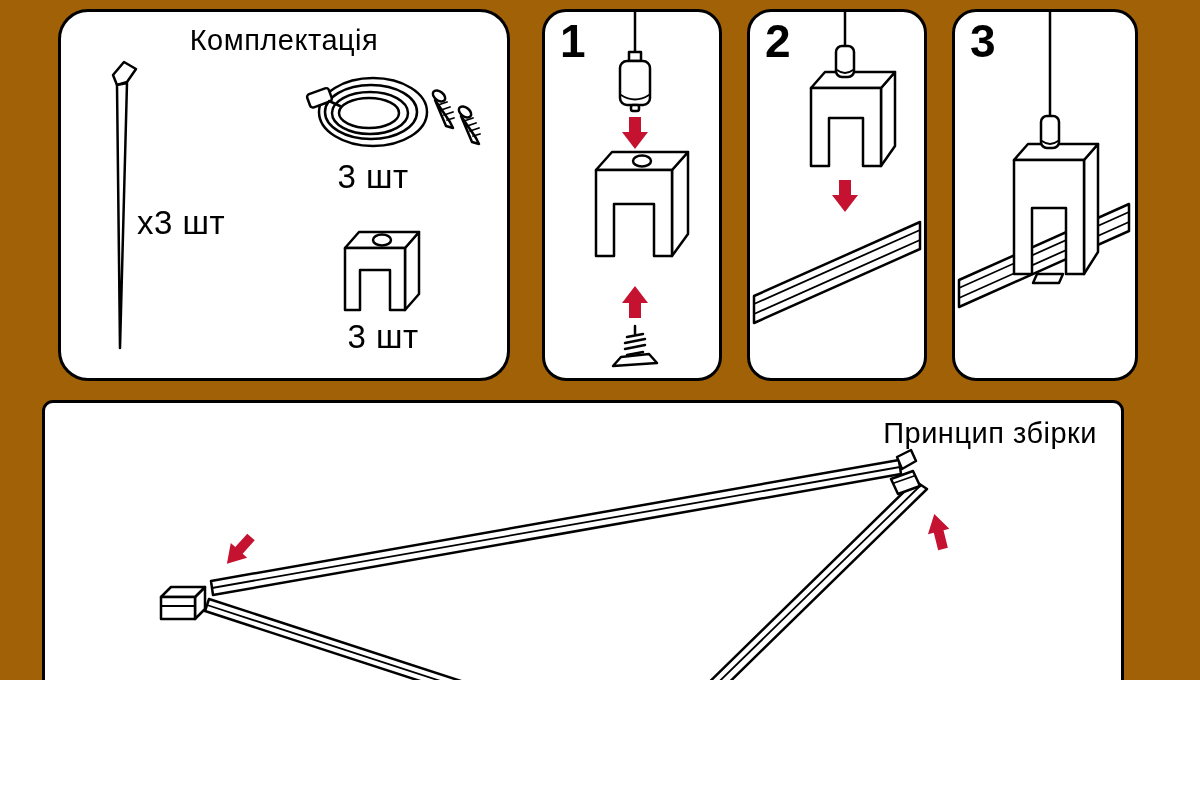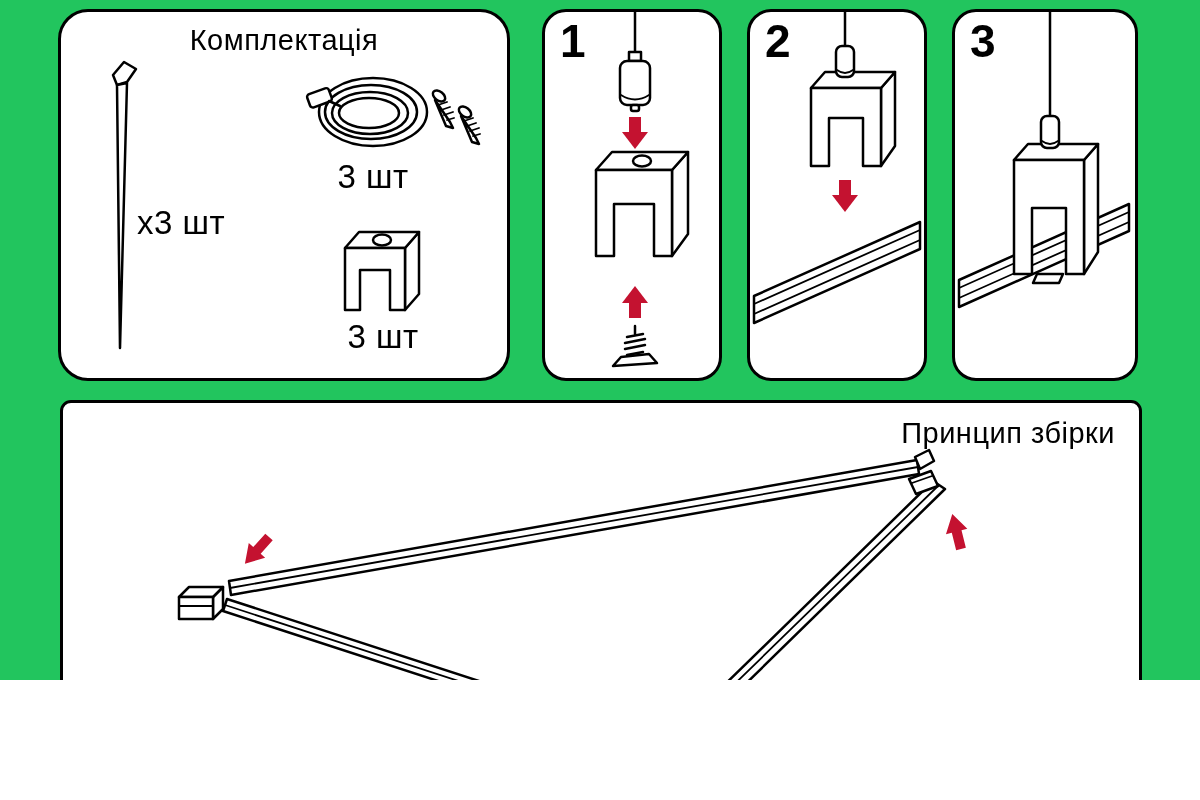--- a/index.html
+++ b/index.html
@@ -6,34 +6,34 @@
     margin: 0;
     padding: 0;
     background: #ffffff;
     font-family: "Liberation Sans", "DejaVu Sans", sans-serif;
     color: #000;
   }
   .canvas {
     position: relative;
     width: 1200px;
     height: 680px;
-    background: #22c55e;
+    background: #a16207;
     overflow: hidden;
   }
   .panel {
     position: absolute;
     background: #fff;
     border: 3px solid #000;
     box-sizing: border-box;
   }
   .kit-panel      { left: 58px;  top: 9px;   width: 452px;  height: 372px; border-radius: 30px; }
   .step-panel-1   { left: 542px; top: 9px;   width: 180px;  height: 372px; border-radius: 24px; }
   .step-panel-2   { left: 747px; top: 9px;   width: 180px;  height: 372px; border-radius: 24px; }
   .step-panel-3   { left: 952px; top: 9px;   width: 186px;  height: 372px; border-radius: 24px; }
-  .assembly-panel { left: 60px;  top: 400px; width: 1082px; height: 392px; border-radius: 11px; text-align: center; }
+  .assembly-panel { left: 42px;  top: 400px; width: 1082px; height: 392px; border-radius: 11px; text-align: center; }
 
   .fill-svg { position: absolute; left: 0; top: 0; width: 100%; height: 100%; }
 
   .kit-title {
     position: absolute; top: 12px; left: 0; right: 0;
     text-align: center; font-size: 29px; letter-spacing: 0.5px;
   }
   .assembly-title {
     position: absolute; top: 14px; right: 24px;
     font-size: 29px; letter-spacing: 0.5px;

